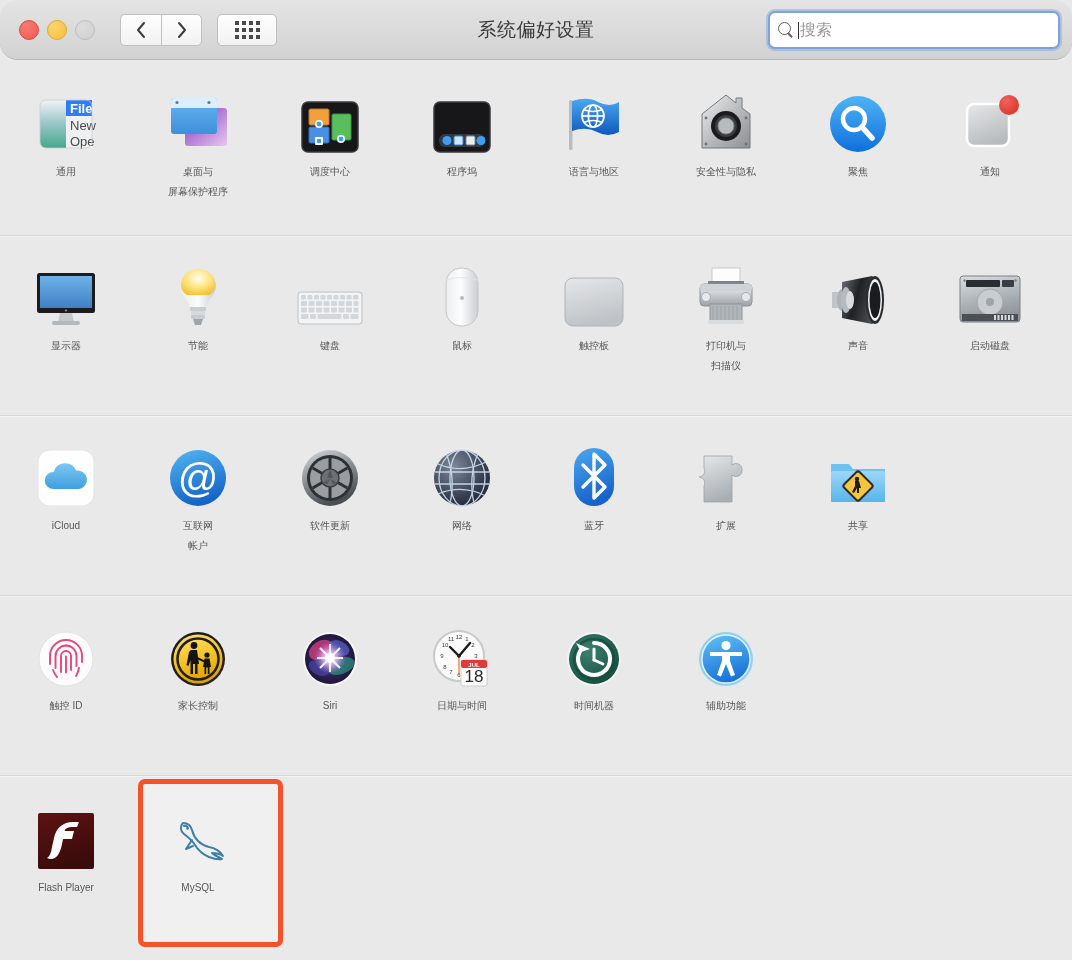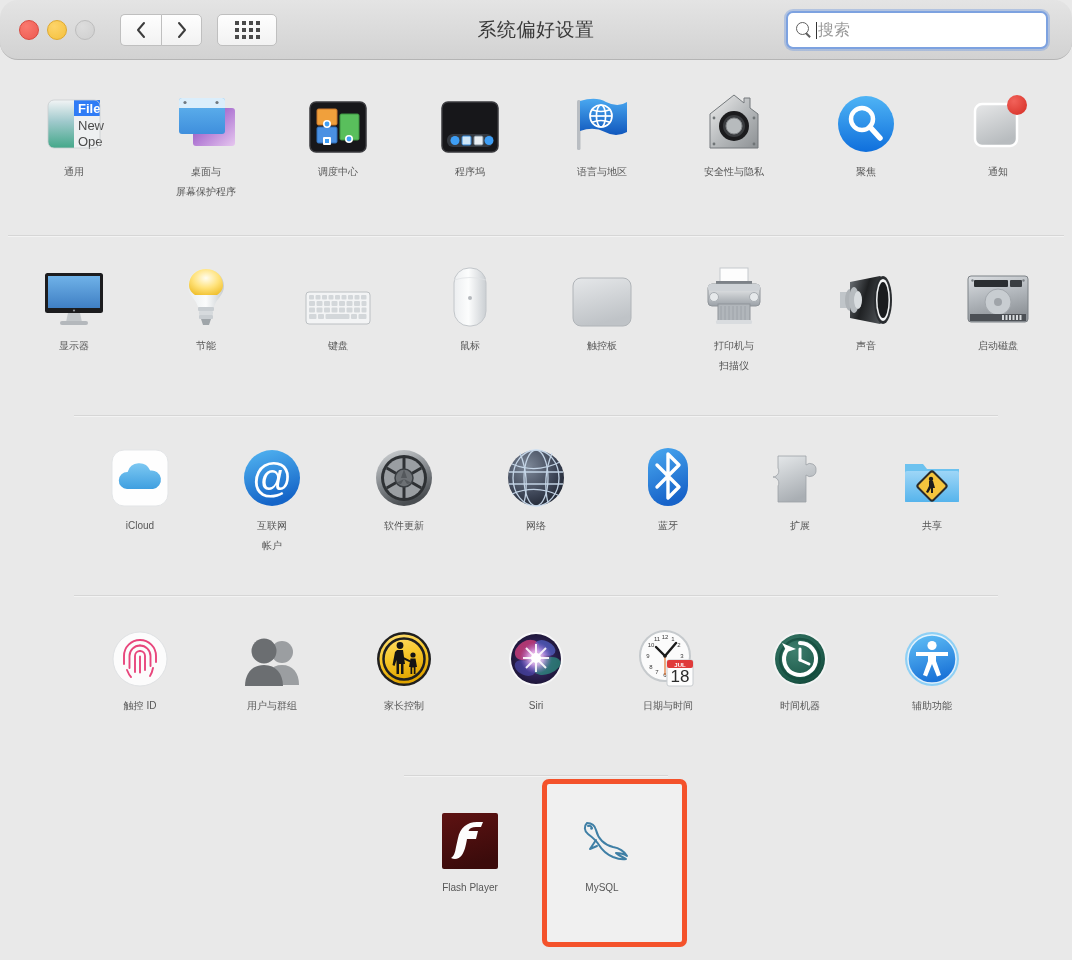--- a/index.html
+++ b/index.html
@@ -54,22 +54,22 @@
   .dotgrid i { width: 4px; height: 4px; background: #4a4a4a; display: block; }
 
   #win-title {
     position: absolute; left: 0; right: 0; top: 0; bottom: 0;
     display: flex; align-items: center; justify-content: center;
     font-size: 19px; color: #3a3a3a; letter-spacing: 0.5px;
     pointer-events: none;
   }
 
   #searchwrap {
-    position: absolute; right: 24px; top: 11px;
-    width: 262px; height: 38px;
+    position: absolute; right: 12px; top: 11px;
+    width: 292px; height: 38px;
   }
   #searchbox {
     width: 100%; height: 100%;
     background: #fff;
     border: 2px solid #7da2e0;
     border-radius: 7px;
     box-shadow: 0 0 0 2px rgba(122,160,224,0.45);
     display: flex; align-items: center; padding: 0 8px;
   }
   .mag { width: 16px; height: 16px; flex: 0 0 16px; margin-right: 2px; position: relative; }
@@ -79,21 +79,21 @@
   }
   .mag::after {
     content: ""; position: absolute; left: 9.5px; top: 10px;
     width: 6px; height: 1.6px; background: #606060; transform: rotate(45deg);
     transform-origin: left center;
   }
   .caret { width: 1px; height: 17px; background: #333; margin: 0 1px 0 2px; }
   .sph { font-size: 16px; color: #9a9a9a; }
 
   
-  #content { flex: 1; display: flex; flex-direction: column; background: #e9e9e9; align-items: center; }
+  #content { flex: 1; display: flex; flex-direction: column; background: #e9e9e9; }
   .prow {
     position: relative;
     display: flex;
     padding: 0;
     background: #e9e9e9;
   }
   .prow + .prow { border-top: 1px solid #d6d6d6; box-shadow: inset 0 1px 0 #f3f3f3; }
   .prow.r1 { height: 175px; }
   .prow.r2 { height: 180px; }
   .prow.r3 { height: 180px; }
@@ -731,35 +731,20 @@
               <path d="M29 21 a5 5 0 0 0 -5 5 v16"></path>
               <path d="M29 26.5 v16"></path>
               <path d="M16 40 q2 5 4 7"></path>
               <path d="M42 38 q-1 5 -3 8"></path>
             </g>
           </svg>
         </div>
         <div class="plabel">触控 ID</div>
       </div>
 
-      <div class="pane">
-        <div class="ico">
-          <svg width="62" height="52" viewBox="0 0 62 52">
-            <g fill="#9b9ea1">
-              <circle cx="41" cy="16" r="11"></circle>
-              <path d="M41 29 c11 0 17 8 17 20 L24 49 c0 -12 6 -20 17 -20 Z"></path>
-            </g>
-            <g fill="#6b6e71">
-              <circle cx="23" cy="15" r="12.5"></circle>
-              <path d="M23 29 c12 0 19 9 19 21 L4 50 c0 -12 7 -21 19 -21 Z"></path>
-            </g>
-          </svg>
-        </div>
-        <div class="plabel">用户与群组</div>
-      </div>
 
       <div class="pane">
         <div class="ico">
           <svg width="58" height="58" viewBox="0 0 58 58">
             <defs>
               <linearGradient id="pcG" x1="0" y1="0" x2="0.3" y2="1">
                 <stop offset="0" stop-color="#ffe07a"></stop>
                   <stop offset="0.5" stop-color="#f7c82c"></stop>
                 <stop offset="1" stop-color="#e0a400"></stop>
               </linearGradient>

